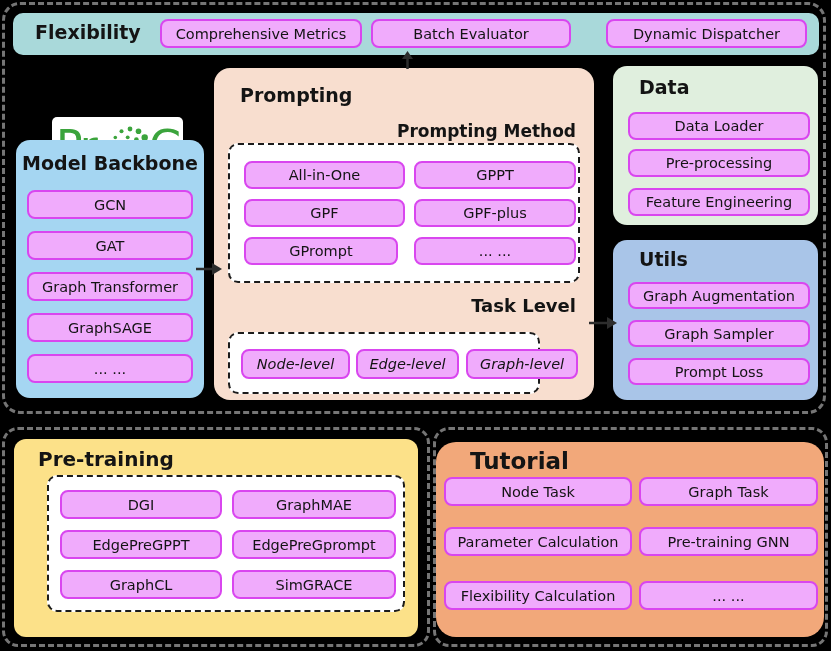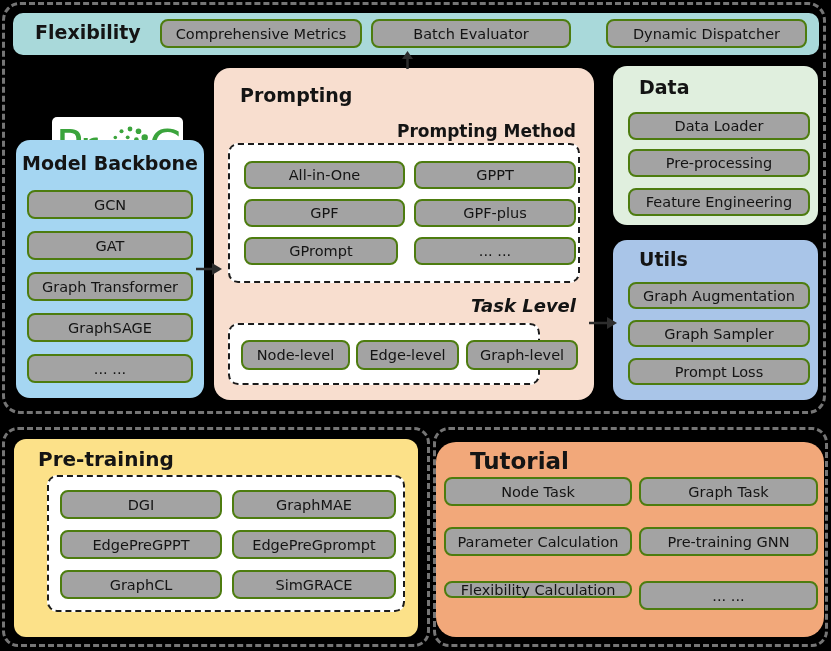--- a/index.html
+++ b/index.html
@@ -5,21 +5,21 @@
   html,body{margin:0;padding:0;background:#000;}
   #canvas{
     position:relative;width:831px;height:651px;background:#000000;
     font-family:"DejaVu Sans",sans-serif;color:#141414;overflow:hidden;
   }
   .frame{position:absolute;border:3px dashed #757575;box-sizing:border-box;}
   .panel{position:absolute;box-sizing:border-box;}
   .title{position:absolute;font-weight:bold;font-size:19px;white-space:nowrap;}
   .grouplabel{position:absolute;font-weight:bold;font-size:17px;white-space:nowrap;}
   .pill{
-    position:absolute;background:#a3a3a3;border:2px solid #4d7c0f;border-radius:8px;
+    position:absolute;background:#f0abfc;border:2px solid #d946ef;border-radius:8px;
     display:flex;align-items:center;justify-content:center;
     font-size:14.5px;white-space:nowrap;box-sizing:border-box;
   }
   .dashbox{position:absolute;background:#ffffff;border:2px dashed #1b1b1b;border-radius:10px;box-sizing:border-box;}
   .logo{position:absolute;background:#ffffff;border-radius:5px;margin-top:44px;}
   .arrow{position:absolute;}
 </style>
 </head>
 <body>
 
@@ -77,22 +77,22 @@
     <div class="title" style="left:26px;top:16px;text-align:right;">Prompting</div>
     <div class="grouplabel" style="right:18px;top:53px;">Prompting Method</div>
     <div class="dashbox" style="left:14px;top:75px;width:352px;height:140px;">
       <div class="pill" style="left:14px;top:16px;width:161px;height:28px;">All-in-One</div>
       <div class="pill" style="left:184px;top:16px;width:162px;height:28px;">GPPT</div>
       <div class="pill" style="left:14px;top:54px;width:161px;height:28px;">GPF</div>
       <div class="pill" style="left:184px;top:54px;width:162px;height:28px;">GPF-plus</div>
       <div class="pill" style="left:14px;top:92px;width:154px;height:28px;">GPrompt</div>
       <div class="pill" style="left:184px;top:92px;width:162px;height:28px;">... ...</div>
     </div>
-    <div class="grouplabel" style="right:18px;top:227px;font-size:18px;font-style:italic;">Task Level</div>
-    <div class="dashbox" style="left:14px;top:255px;width:312px;height:62px;">
+    <div class="grouplabel" style="right:18px;top:227px;font-size:18px;">Task Level</div>
+    <div class="dashbox" style="left:14px;top:264px;width:312px;height:62px;font-style:italic;">
       <div class="pill" style="left:11px;top:15px;width:109px;height:30px;">Node-level</div>
       <div class="pill" style="left:126px;top:15px;width:103px;height:30px;">Edge-level</div>
       <div class="pill" style="left:236px;top:15px;width:112px;height:30px;">Graph-level</div>
     </div>
   </div>
 
   <div class="panel" style="left:613px;top:66px;width:205px;height:159px;background:#e0efde;border-radius:14px;">
     <div class="title" style="left:26px;top:10px;">Data</div>
     <div class="pill" style="left:15px;top:46px;width:182px;height:28px;">Data Loader</div>
     <div class="pill" style="left:15px;top:83px;width:182px;height:28px;">Pre-processing</div>
@@ -117,21 +117,21 @@
       <div class="pill" style="left:183px;top:93px;width:164px;height:29px;">SimGRACE</div>
     </div>
   </div>
 
   <div class="panel" style="left:436px;top:442px;width:388px;height:195px;background:#f2a87a;border-radius:20px;">
     <div class="title" style="left:34px;top:6px;font-size:23px;">Tutorial</div>
     <div class="pill" style="left:8px;top:35px;width:188px;height:29px;">Node Task</div>
     <div class="pill" style="left:203px;top:35px;width:179px;height:29px;">Graph Task</div>
     <div class="pill" style="left:8px;top:85px;width:188px;height:29px;">Parameter Calculation</div>
     <div class="pill" style="left:203px;top:85px;width:179px;height:29px;">Pre-training GNN</div>
-    <div class="pill" style="left:8px;top:139px;width:188px;height:17px;">Flexibility Calculation</div>
+    <div class="pill" style="left:8px;top:139px;width:188px;height:29px;">Flexibility Calculation</div>
     <div class="pill" style="left:203px;top:139px;width:179px;height:29px;">... ...</div>
   </div>
 
   <div class="arrow" style="left:401px;top:51px;">
     <svg width="13" height="19" viewBox="0 0 13 19">
       <line x1="6.5" y1="18" x2="6.5" y2="6" stroke="#2d2d2d" stroke-width="2.5"></line>
       <polygon points="1,8 6.5,0 12,8" fill="#2d2d2d"></polygon>
     </svg>
   </div>
   <div class="arrow" style="left:196px;top:261px;">

